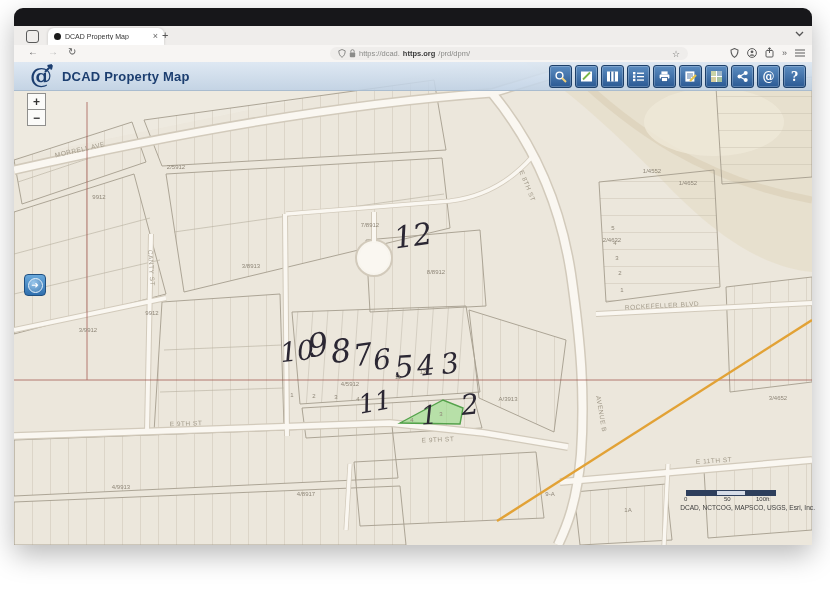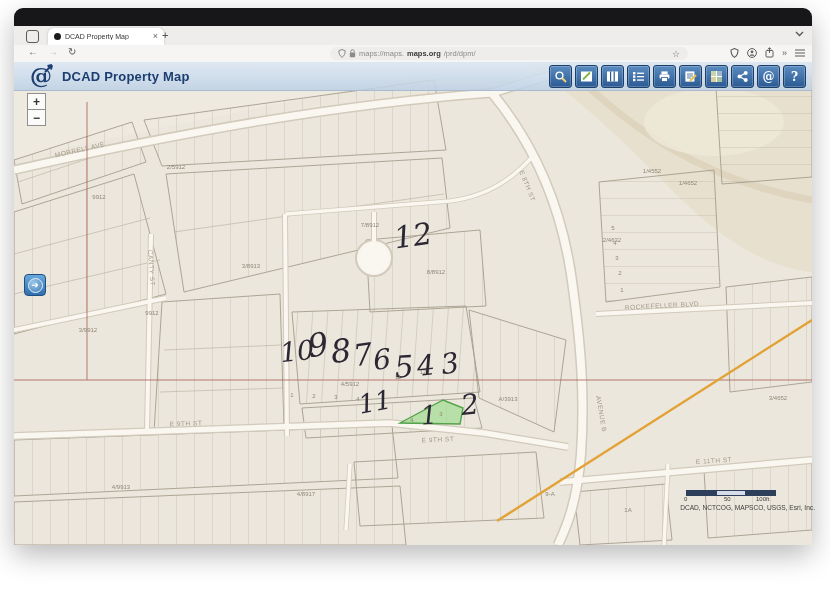--- a/index.html
+++ b/index.html
@@ -90,22 +90,22 @@
         <span>↻</span>
       </div>
       <div class="urlpill">
         <svg width="8" height="9">
           <path d="M4,0.5 L7.2,1.8 C7.2,5 6,7 4,8.3 C2,7 0.8,5 0.8,1.8 Z" fill="none" stroke="#8b8b89" stroke-width="1"></path>
           </svg>
         <svg width="7" height="9">
           <rect x="0.8" y="3.6" width="5.4" height="4.6" rx="1" fill="#8b8b89"></rect>
           <path d="M1.8,3.6 V2.4 a1.7,1.7 0 0 1 3.4,0 V3.6" fill="none" stroke="#8b8b89" stroke-width="1"></path>
           </svg>
-        <span>maps://maps.</span>
-          <span class="host">maps.org</span>
+        <span>https://dcad.</span>
+          <span class="host">https.org</span>
           <span>/prd/dpm/</span>
         <span class="star">☆</span>
       </div>
       <div class="addr-right">
         <svg width="9" height="10">
           <path d="M4.5,0.5 L8,2 C8,5.6 6.7,8 4.5,9.4 C2.3,8 1,5.6 1,2 Z" fill="none" stroke="#5c5c5c" stroke-width="1.1"></path>
           </svg>
         <svg width="10" height="10">
           <circle cx="5" cy="5" r="4.4" fill="none" stroke="#5c5c5c" stroke-width="1"></circle>
           <circle cx="5" cy="3.8" r="1.4" fill="#5c5c5c"></circle>

